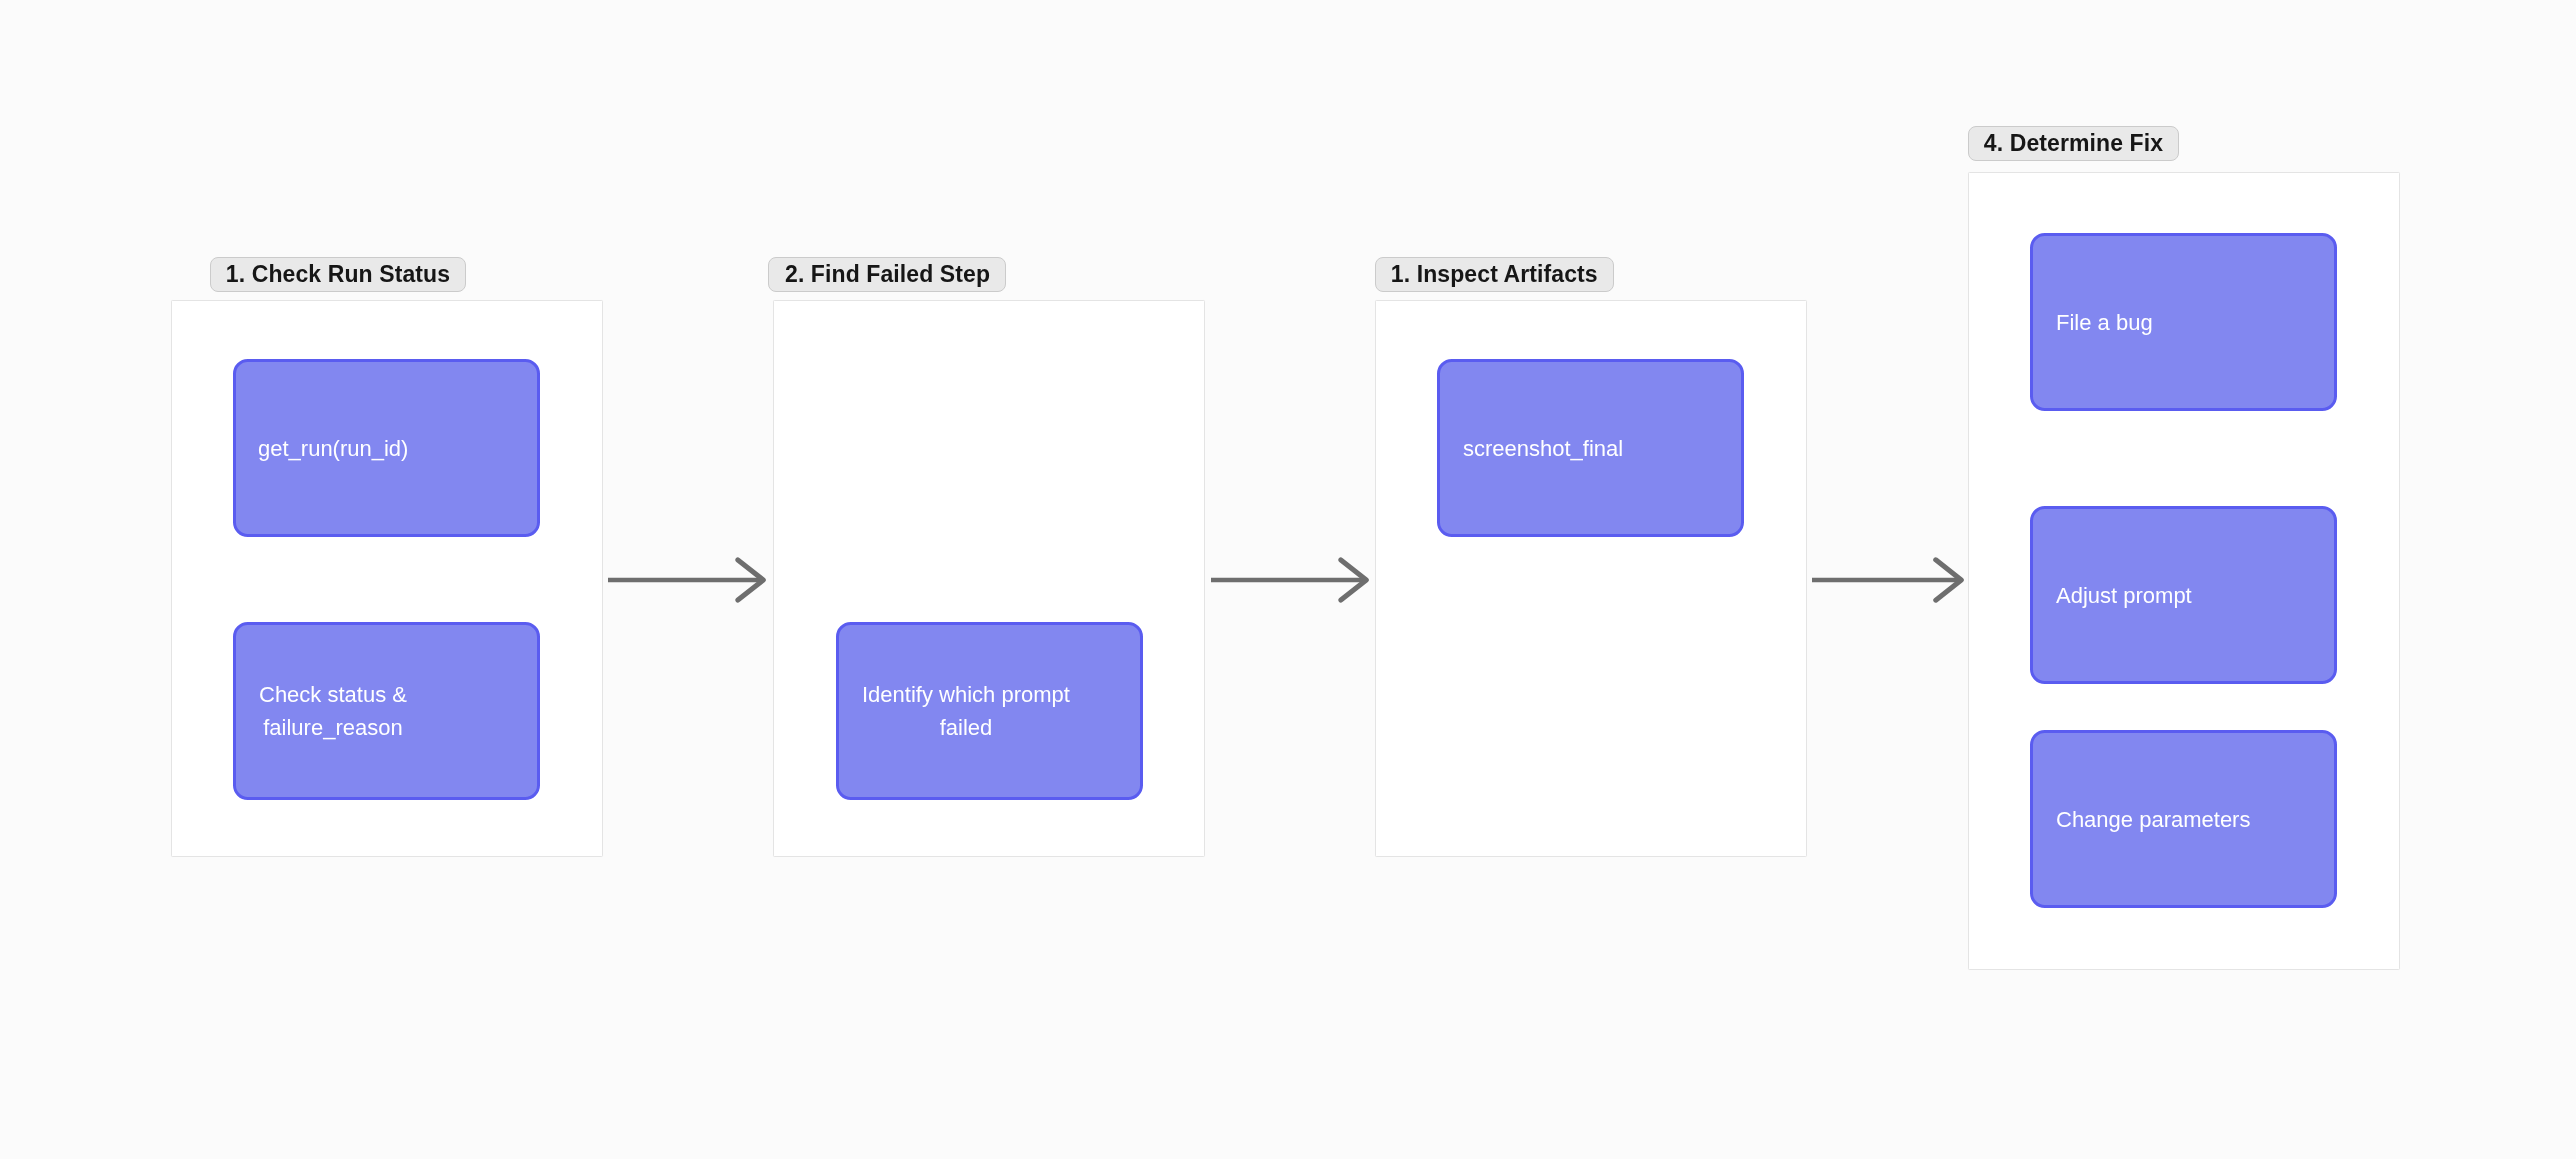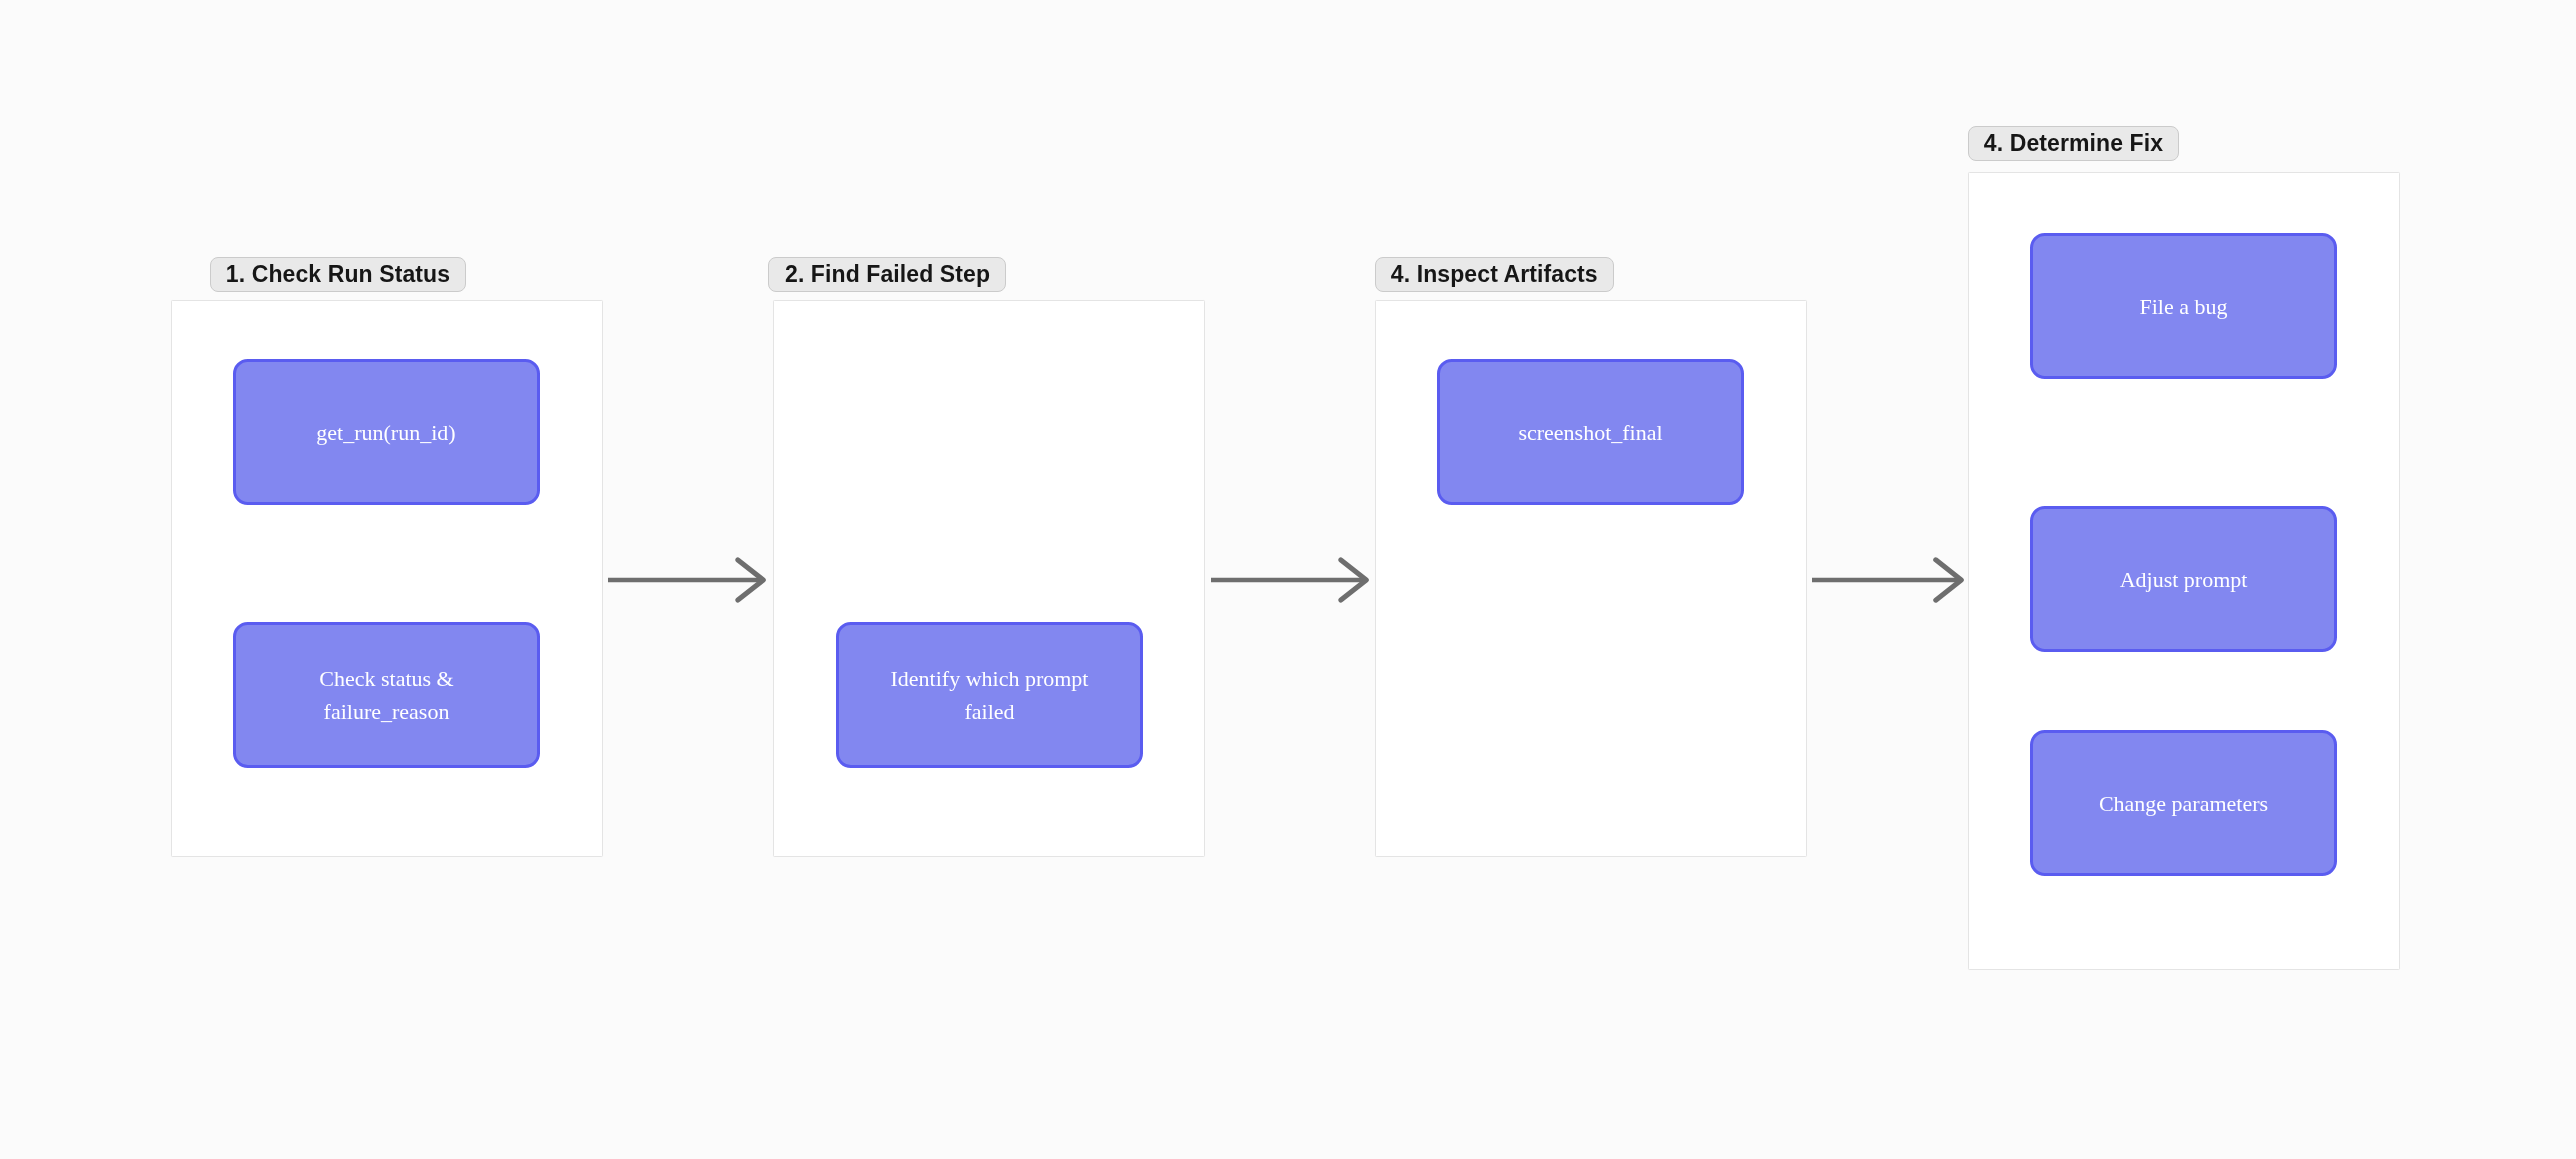--- a/index.html
+++ b/index.html
@@ -36,32 +36,30 @@
     position: absolute;
     box-sizing: border-box;
     background: var(--panel-bg, #ffffff);
     border: 1.3px solid var(--panel-border, #e4e4e4);
     border-radius: 1.3px;
     z-index: 1;
   }
   .node {
     position: absolute;
     width: 307px;
-    height: 146px;
+    height: 178px;
     box-sizing: border-box;
     background: var(--node-fill, #8287f0);
     border: 3.4px solid var(--node-border, #5a5cf0);
     border-radius: 14.8px;
     display: flex;
     align-items: center;
-    justify-content: center;
     text-align: center;
     padding: 0 23px;
     z-index: 2;
-    font-family: Liberation Serif, serif;
   }
   .node span {
     font-size: 22px;
     line-height: 1.5;
     font-weight: 400;
     color: var(--node-text, #ffffff);
     white-space: pre-line;
   }
   .arrow-svg {
     position: absolute;
@@ -99,21 +97,21 @@
     <span>Identify which prompt
 failed</span>
   </div>
 
   <svg class="arrow-svg" style="left:1211px; top:549px;" width="158" height="62" viewBox="0 0 236 92">
     <line x1="0" y1="46" x2="230" y2="46" stroke="#6e6e6e" stroke-width="7"></line>
     <polyline points="194,16 232,46 194,76" fill="none" stroke="#6e6e6e" stroke-width="7.5" stroke-linecap="round" stroke-linejoin="round"></polyline>
   </svg>
 
   <div class="badge" style="left:1375px; top:257px;">
-    <span>4. Inspect Artifacts</span>
+    <span>1. Inspect Artifacts</span>
   </div>
   <div class="panel" style="left:1375px; top:300px; width:432px; height:557px;"></div>
   <div class="node" style="left:1437px; top:359px;">
     <span>screenshot_final</span>
   </div>
 
   <svg class="arrow-svg" style="left:1812px; top:549px;" width="152" height="62" viewBox="0 0 226 92">
     <line x1="0" y1="46" x2="220" y2="46" stroke="#6e6e6e" stroke-width="7"></line>
     <polyline points="184,16 222,46 184,76" fill="none" stroke="#6e6e6e" stroke-width="7.5" stroke-linecap="round" stroke-linejoin="round"></polyline>
   </svg>

